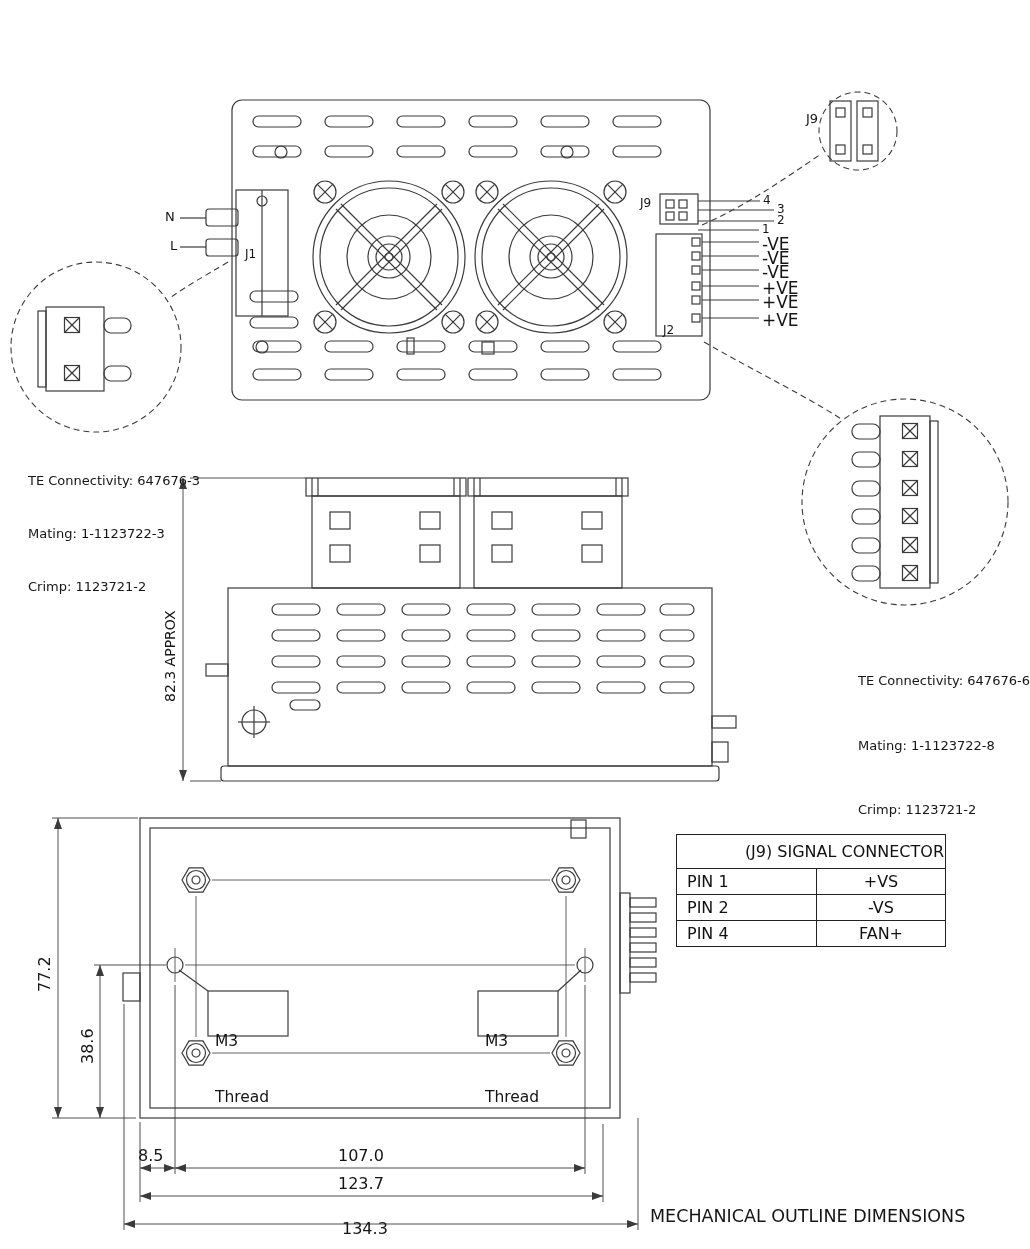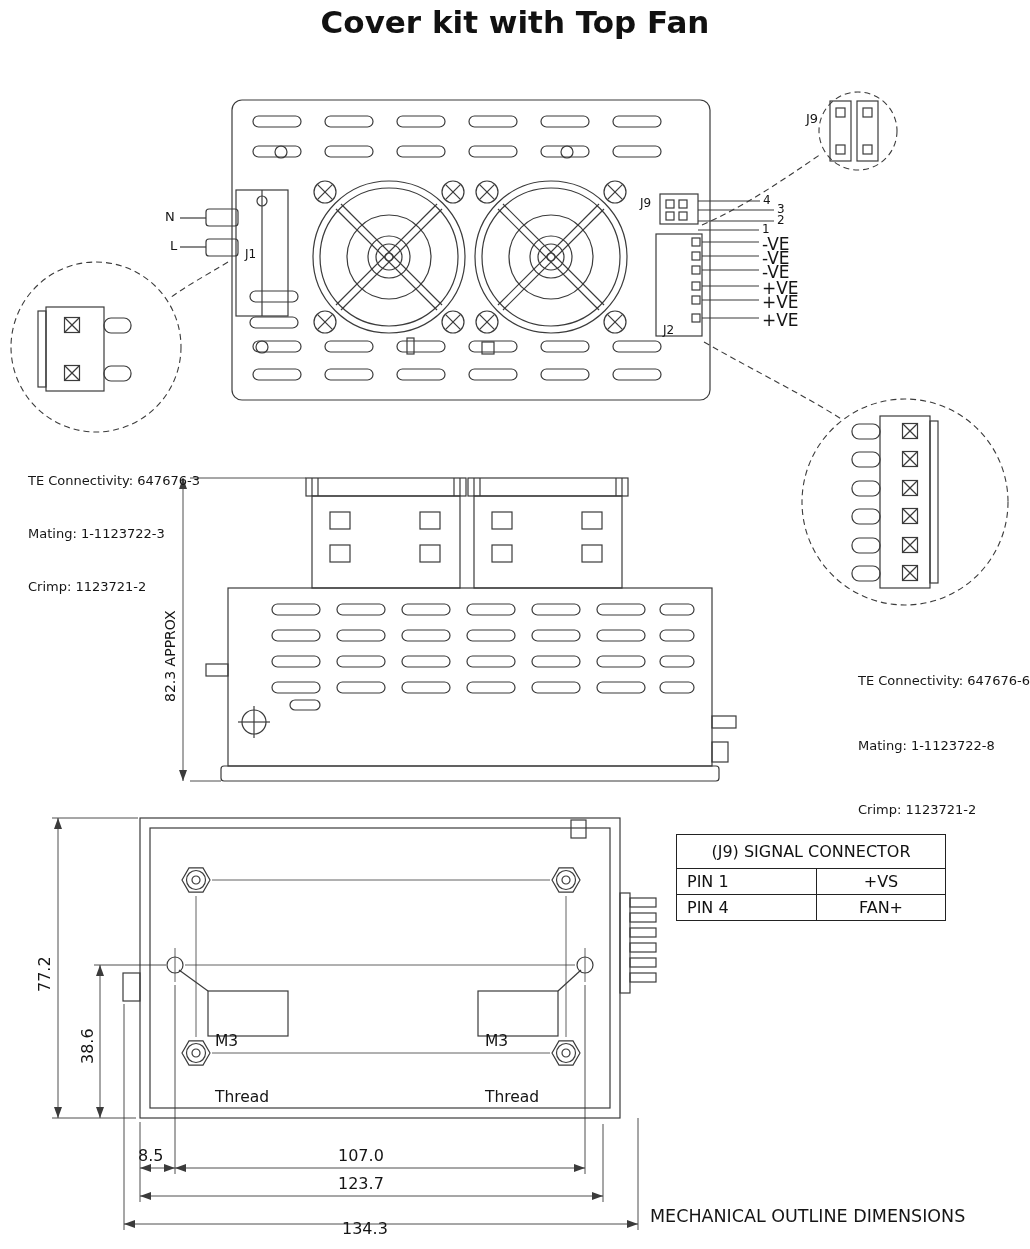--- a/index.html
+++ b/index.html
@@ -16,21 +16,21 @@
   .s16{font-size:16px;}
   .rot{transform:rotate(-90deg);transform-origin:0 0;}
   .note-lines div{line-height:15.5px;font-size:12.5px;}
   .te-left div{line-height:16.5px;font-size:13px;}
   .te-right div{line-height:28px;font-size:13px;}
   .mech-notes div{line-height:26px;font-size:17.5px;}
   .m3box div{line-height:19px;font-size:15.5px;}
   .sigtable{position:absolute;left:676px;top:834px;}
   .sigtable table{border-collapse:collapse;font-size:16px;color:#111;}
   .sigtable th,.sigtable td{border:1.3px solid #222;font-weight:normal;}
-  .sigtable th{width:256px;height:31px;text-align:center;font-size:16px;}
+  .sigtable th{width:256px;height:31px;text-align:right;font-size:16px;}
   .sigtable td{height:23px;}
   .sigtable td:first-child{width:128px;padding-left:10px;text-align:left;}
   .sigtable td:last-child{width:126px;text-align:center;}
 </style>
 </head>
 <body>
 
 <div id="page">
 
   <svg width="1030" height="1249" viewBox="0 0 1030 1249" fill="none" stroke="#3b3b3b" stroke-width="1.2">
@@ -314,21 +314,20 @@
         <line x1="58" y1="818" x2="58" y2="1118" marker-start="url(#arr)" marker-end="url(#arr)"></line>
         <line x1="100" y1="965" x2="100" y2="1118" marker-start="url(#arr)" marker-end="url(#arr)"></line>
         <line x1="140" y1="1168" x2="175" y2="1168" marker-start="url(#arr)" marker-end="url(#arr)"></line>
         <line x1="175" y1="1168" x2="585" y2="1168" marker-start="url(#arr)" marker-end="url(#arr)"></line>
         <line x1="140" y1="1196" x2="603" y2="1196" marker-start="url(#arr)" marker-end="url(#arr)"></line>
         <line x1="124" y1="1224" x2="638" y2="1224" marker-start="url(#arr)" marker-end="url(#arr)"></line>
       </g>
     </g>
   </svg>
 
-  <div class="title">Cover kit with Top Fan</div>
 
   <div class="lbl s13" style="left:165px;top:210px">N</div>
   <div class="lbl s13" style="left:170px;top:239px">L</div>
   <div class="lbl s12" style="left:245px;top:248px">J1</div>
   <div class="lbl s12" style="left:640px;top:197px">J9</div>
   <div class="lbl s12" style="left:663px;top:324px">J2</div>
 
   <div class="lbl s12" style="left:763px;top:194px">4</div>
   <div class="lbl s12" style="left:777px;top:203px">3</div>
   <div class="lbl s12" style="left:777px;top:214px">2</div>
@@ -376,20 +375,24 @@
     <table>
       <tbody>
           <tr>
             <th colspan="2">(J9) SIGNAL CONNECTOR</th>
           </tr>
       <tr>
         <td>PIN 1</td>
         <td>+VS</td>
       </tr>
       <tr>
+        <td>PIN 2</td>
+        <td>-VS</td>
+      </tr>
+      <tr>
         <td>PIN 4</td>
         <td>FAN+</td>
       </tr>
     </tbody>
       </table>
   </div>
 
   <div class="lbl mech-notes" style="left:650px;top:1166px">
     <div>MECHANICAL OUTLINE DIMENSIONS</div>
     

